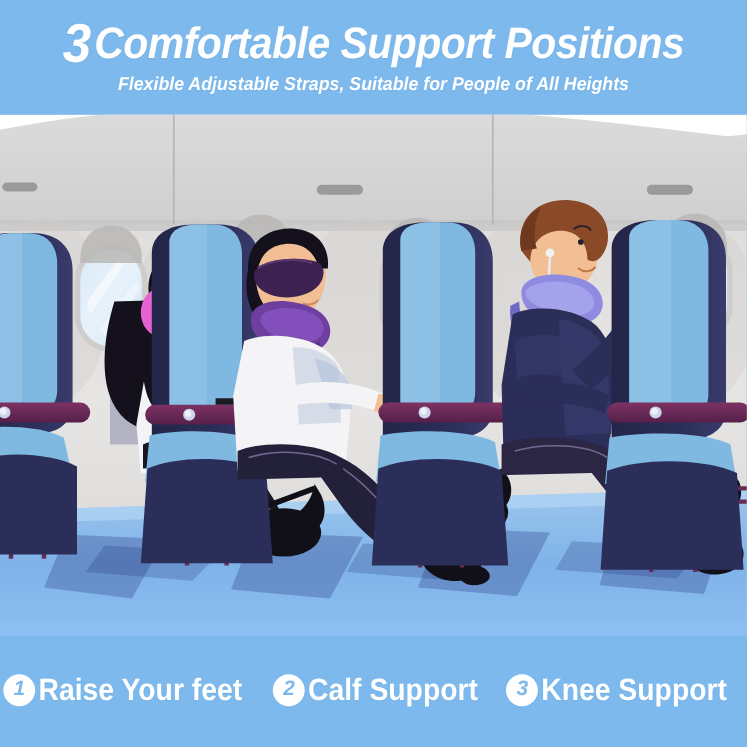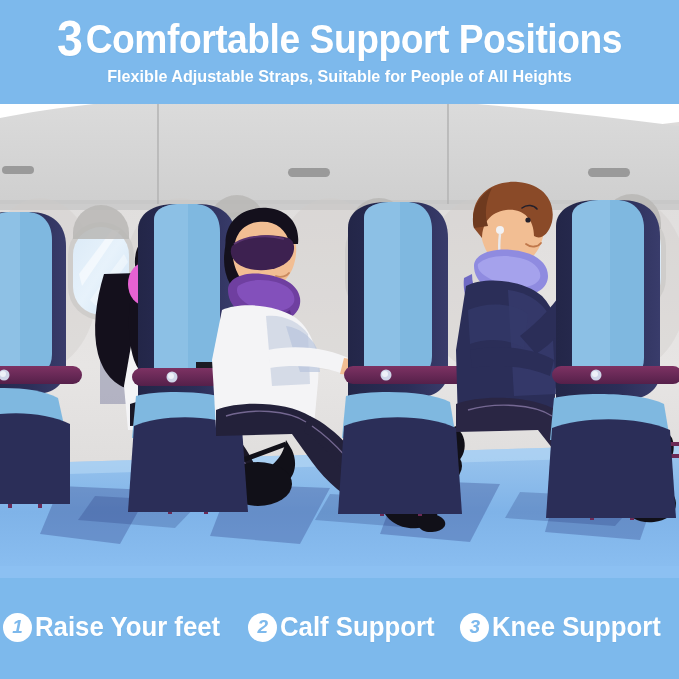--- a/index.html
+++ b/index.html
@@ -7,21 +7,21 @@
     width:679px;height:679px;
     font-family:"Liberation Sans", sans-serif;
     background:#7db9ec;
     overflow:hidden;
   }
   #stage{position:relative;width:679px;height:679px;overflow:hidden;background:#7db9ec;}
 
   
   #header{
     position:absolute;left:0;top:0;width:679px;height:98px;
-    background:#7db9ec;z-index:40;
+    background:#7db9ec;z-index:40;font-style:italic;
   }
   #title{
     position:absolute;left:0;top:16px;width:679px;
     text-align:center;color:#ffffff;
     font-family:"Liberation Sans", sans-serif;
     font-weight:bold;font-size:40px;line-height:46px;
     letter-spacing:-0.5px;
     transform:scaleX(0.93);transform-origin:center;
     white-space:nowrap;
     text-shadow:0 1px 1px rgba(110,170,220,.45);

